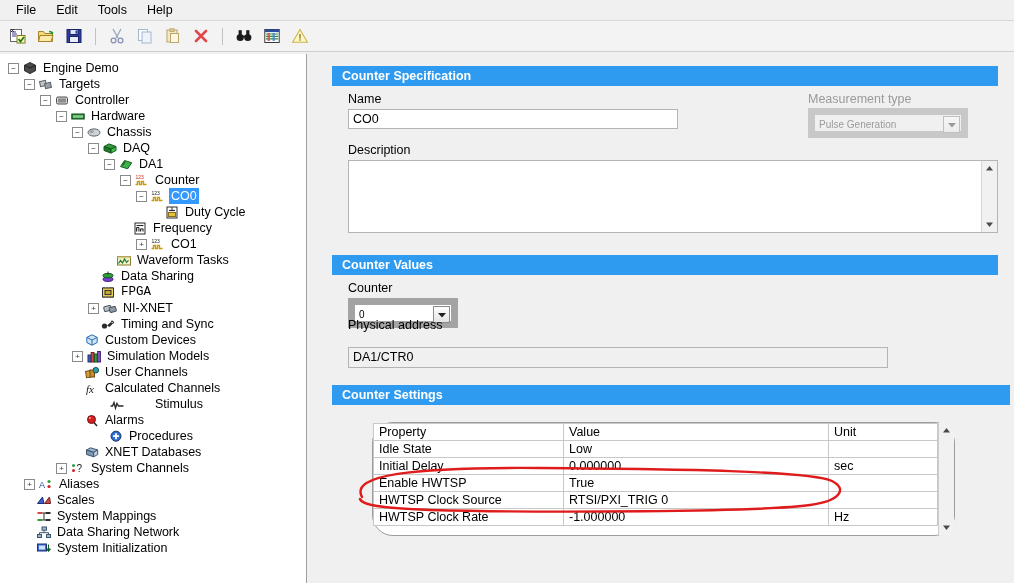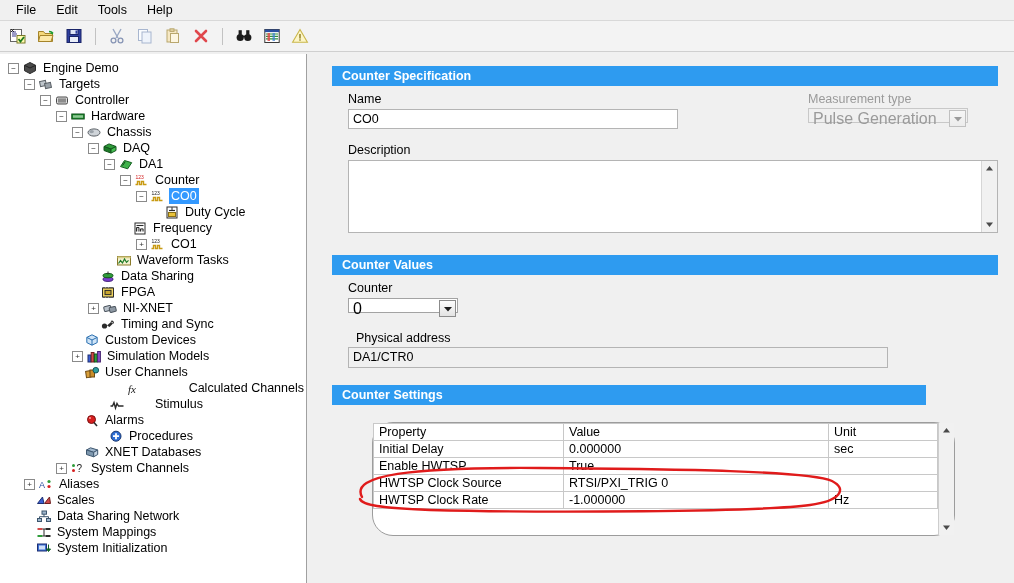--- a/index.html
+++ b/index.html
@@ -68,22 +68,22 @@
   .field-label { font-size:12.5px; color:#000; margin-bottom:3px; }
   .field-label.disabled { color:#9a9a9a; }
 
   .txtbox {
     background:#ffffff; border:1px solid #b4b4b4; box-sizing:border-box;
     font-size:12.5px; padding:2px 4px; color:#000; height:20px; line-height:15px;
   }
   .txtbox.readonly { background:#f0f0f0; }
 
   .combo {
-    position:relative; border:1px solid #a3a3a3; background:#ffffff;
-    box-sizing:border-box; height:15px; font-size:16px;
+    position:relative; border:7px solid #a3a3a3; background:#ffffff;
+    box-sizing:border-box; height:30px; font-size:10px;
   }
   .combo .ctext { padding:2px 22px 2px 4px; line-height:16px; }
   .combo .cbtn {
     position:absolute; right:1px; top:1px; width:17px; height:17px;
     background:linear-gradient(#fdfdfd,#e3e3e3); border:1px solid #8b8b8b;
     box-sizing:border-box; display:flex; align-items:center; justify-content:center;
   }
   .combo.disabled { background:#f0f0f0; border-color:#c8c8c8; color:#9a9a9a; }
   .combo.disabled .cbtn { background:linear-gradient(#f6f6f6,#ececec); border-color:#c0c0c0; }
 
@@ -328,21 +328,21 @@
         </div>
         <div class="tree-row" style="padding-left: 88px;">
           <span class="expander-spacer"></span>
           <svg width="16" height="15" viewBox="0 0 16 15" class="t-icon">
             <ellipse cx="8" cy="10.2" rx="5" ry="2.2" fill="#7b3fcf" stroke="#43207a"></ellipse>
             <ellipse cx="8" cy="6.6" rx="5" ry="2.2" fill="#2f9d3a" stroke="#13551c"></ellipse>
             <path d="M8 2.5v3" stroke="#333"></path>
           </svg>
           <span class="t-label">Data Sharing</span>
         </div>
-        <div class="tree-row" style="padding-left: 88px;">
+        <div class="tree-row" style="padding-left: 88px; font-family: Liberation Mono, monospace;">
           <span class="expander-spacer"></span>
           <svg width="16" height="15" viewBox="0 0 16 15" class="t-icon">
             <rect x="2.5" y="3" width="11" height="9" fill="#f0d560" stroke="#2b2b2b"></rect>
             <rect x="5" y="5.4" width="6" height="4.2" fill="#c9a62f" stroke="#2b2b2b"></rect>
             <path d="M4 3v-1M7 3v-1M10 3v-1M12 3v-1M4 12v1M7 12v1M10 12v1M12 12v1" stroke="#2b2b2b"></path>
           </svg>
           <span class="t-label">FPGA</span>
         </div>
         <div class="tree-row" style="padding-left: 88px;">
           <span class="expander">+</span>
@@ -381,21 +381,21 @@
         </div>
         <div class="tree-row" style="padding-left: 72px;">
           <span class="expander-spacer"></span>
           <svg width="16" height="15" viewBox="0 0 16 15" class="t-icon">
             <rect x="2" y="6" width="4.5" height="6.5" fill="#d99f3a" stroke="#6e4a12" transform="rotate(-8 4 9)"></rect>
             <rect x="6" y="5" width="4.5" height="7" fill="#c98d2a" stroke="#6e4a12"></rect>
             <circle cx="11.8" cy="5.2" r="2.8" fill="#2f9d9d" stroke="#14545b"></circle>
           </svg>
           <span class="t-label">User Channels</span>
         </div>
-        <div class="tree-row" style="padding-left: 72px; justify-content: space-between;">
+        <div class="tree-row" style="padding-left: 72px;">
           <span class="expander-spacer"></span>
           <svg width="16" height="15" viewBox="0 0 16 15" class="t-icon">
             <text x="2" y="12" font-size="11" font-style="italic" font-family="Liberation Serif, serif" fill="#1a1a1a">fx</text>
           </svg>
           <span class="t-label">Calculated Channels</span>
         </div>
         <div class="tree-row" style="padding-left: 72px; gap: 25px;">
           <span class="expander-spacer"></span>
           <svg width="16" height="15" viewBox="0 0 16 15" class="t-icon">
             <path d="M1.5 9h2l1.5-3.5L6.5 11 8 6.5 9.5 9h5" fill="none" stroke="#2b2b2b" stroke-width="1.4"></path>
@@ -446,41 +446,41 @@
           </svg>
           <span class="t-label">Aliases</span>
         </div>
         <div class="tree-row" style="padding-left: 24px;">
           <span class="expander-spacer"></span>
           <svg width="16" height="15" viewBox="0 0 16 15" class="t-icon">
             <path d="M1.5 10.5l5-6.5 1.5 6.5z" fill="#3b5fd4" stroke="#1d2f72"></path>
             <path d="M8.5 10.5l5-6.5 1 6.5z" fill="#d14a4a" stroke="#6e1f1f"></path>
           </svg>
           <span class="t-label">Scales</span>
-        </div>
-        <div class="tree-row" style="padding-left: 24px;">
-          <span class="expander-spacer"></span>
-          <svg width="16" height="15" viewBox="0 0 16 15" class="t-icon">
-            <rect x="6" y="2" width="4.5" height="3.2" fill="#9fb6cc" stroke="#3d566e"></rect>
-            <rect x="1.5" y="9.5" width="4" height="3" fill="#9fb6cc" stroke="#3d566e"></rect>
-            <rect x="10.5" y="9.5" width="4" height="3" fill="#9fb6cc" stroke="#3d566e"></rect>
-            <path d="M8 5.2v2.5M3.5 9.5V7.7h9V9.5" fill="none" stroke="#3d566e"></path>
-          </svg>
-          <span class="t-label">Data Sharing Network</span>
         </div>
         <div class="tree-row" style="padding-left: 24px;">
           <span class="expander-spacer"></span>
           <svg width="16" height="15" viewBox="0 0 16 15" class="t-icon">
             <rect x="1.5" y="3" width="5" height="2" fill="#d14a4a"></rect>
             <rect x="9.5" y="3" width="5" height="2" fill="#2b2b2b"></rect>
             <rect x="1.5" y="10" width="5" height="2" fill="#2f9d3a"></rect>
             <rect x="9.5" y="10" width="5" height="2" fill="#2b2b2b"></rect>
             <path d="M6.5 4h3M6.5 11h3M8 4v7" stroke="#2b2b2b"></path>
           </svg>
           <span class="t-label">System Mappings</span>
+        </div>
+        <div class="tree-row" style="padding-left: 24px;">
+          <span class="expander-spacer"></span>
+          <svg width="16" height="15" viewBox="0 0 16 15" class="t-icon">
+            <rect x="6" y="2" width="4.5" height="3.2" fill="#9fb6cc" stroke="#3d566e"></rect>
+            <rect x="1.5" y="9.5" width="4" height="3" fill="#9fb6cc" stroke="#3d566e"></rect>
+            <rect x="10.5" y="9.5" width="4" height="3" fill="#9fb6cc" stroke="#3d566e"></rect>
+            <path d="M8 5.2v2.5M3.5 9.5V7.7h9V9.5" fill="none" stroke="#3d566e"></path>
+          </svg>
+          <span class="t-label">Data Sharing Network</span>
         </div>
         <div class="tree-row" style="padding-left: 24px;">
           <span class="expander-spacer"></span>
           <svg width="16" height="15" viewBox="0 0 16 15" class="t-icon">
             <rect x="1.5" y="3" width="9" height="7" fill="#3b6fd4" stroke="#1d2f72"></rect>
             <rect x="3" y="4.5" width="6" height="4" fill="#cfe0f8"></rect>
             <path d="M12.5 3.5v6M12.5 10.5l-2-2.5h4z" fill="#1d8f3a" stroke="#0d5b22"></path>
           </svg>
           <span class="t-label">System Initialization</span>
         </div>
@@ -526,41 +526,46 @@
     <div style="position:absolute; left:40px; top:227px;" class="field-label">Counter</div>
     <div class="combo" style="position:absolute; left:40px; top:244px; width:110px;">
       <div class="ctext">0</div>
       <div class="cbtn">
         <svg width="8" height="6" viewBox="0 0 8 6">
             <path d="M0 1h8L4 5.5z" fill="#1e1e1e"></path>
           </svg>
       </div>
     </div>
 
-    <div style="position:absolute; left:40px; top:277px;margin-left:8px;" class="field-label">Physical address</div>
+    <div style="position:absolute; left:40px; top:264px;" class="field-label">Physical address</div>
     <div class="txtbox readonly" style="position:absolute; left:40px; top:293px; width:540px; height:21px;">DA1/CTR0</div>
 
-    <div class="section-header" style="position:absolute; left:24px; top:331px; width:594px;">Counter Settings</div>
+    <div class="section-header" style="position:absolute; left:24px; top:331px; width:678px;">Counter Settings</div>
 
     <div class="tbl-wrap" style="left:64px; top:368px; width:583px; height:114px;border-radius:21px;">
       <div style="position:absolute; left:0; top:0; right:16px; bottom:0; overflow:hidden;">
         <table class="settings">
           <colgroup>
               <col style="width:190px">
               <col style="width:265px">
               <col>
             </colgroup>
           <thead>
             <tr>
               <th>Property</th>
               <th>Value</th>
               <th>Unit</th>
             </tr>
           </thead>
           <tbody id="settings-body">
+              <tr>
+                <td>Idle State</td>
+                <td>Low</td>
+                <td></td>
+              </tr>
               <tr>
                 <td>Initial Delay</td>
                 <td>0.000000</td>
                 <td>sec</td>
               </tr>
               <tr>
                 <td>Enable HWTSP</td>
                 <td>True</td>
                 <td></td>
               </tr>

